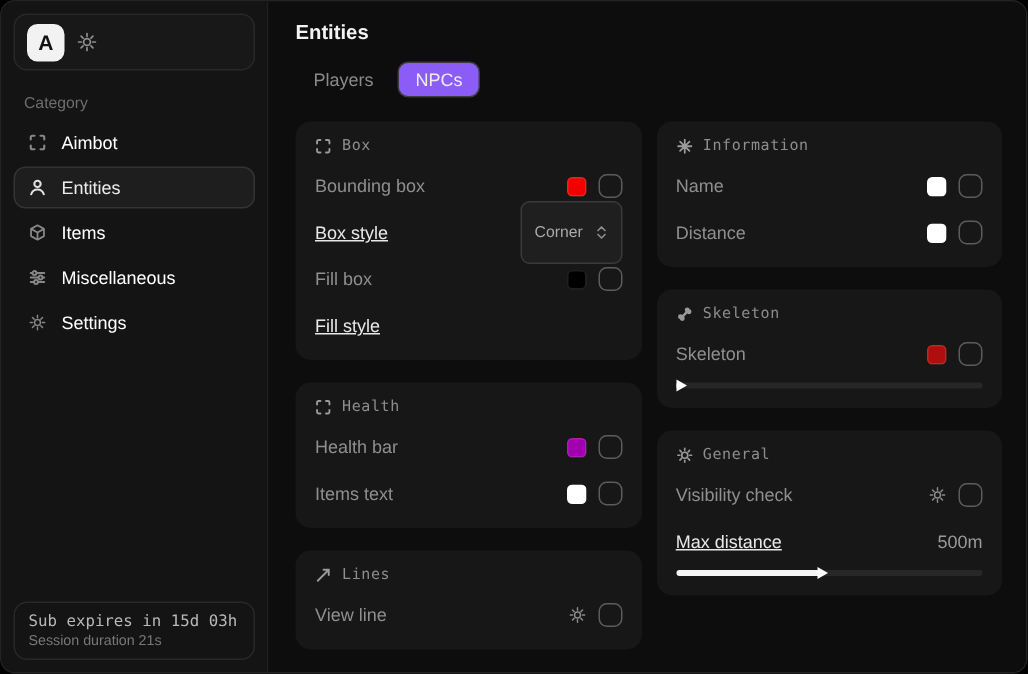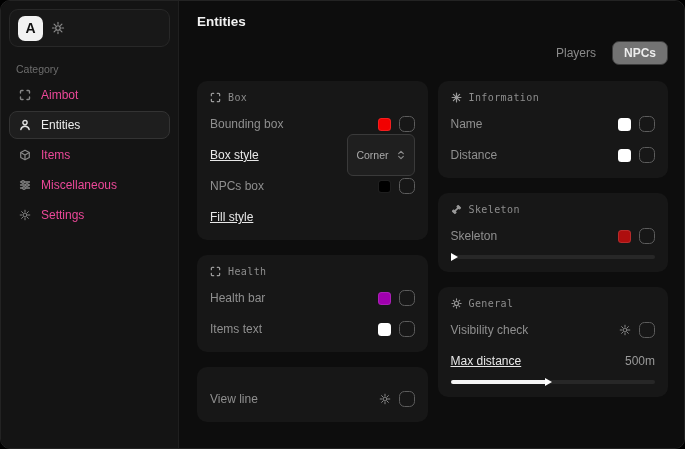--- a/index.html
+++ b/index.html
@@ -26,39 +26,39 @@
     display:flex; align-items:center; justify-content:center; flex-shrink:0;
   }
   .brand-text { flex:1; line-height:1.15; }
   .brand-title { font-size:11.5px; font-weight:bold; color:#f0f0f0; }
   .brand-sub { font-size:10px; color:#8a8a8a; }
   .brand-gear { color:#8f8f8f; display:flex; }
   .category { font-size:10.5px; color:#6d6d6d; margin:16px 0 6px 7px; }
   .nav { display:flex; flex-direction:column; gap:2px; }
   .nav-item {
     display:flex; align-items:center; gap:9px; height:28px;
-    padding:0 8px; border-radius:8px; color:#ec4899; font-size:12px;
+    padding:0 8px; border-radius:8px; color:#ffffff; font-size:12px;
     border:1px solid transparent; cursor:default;
   }
   .nav-item .nicon { display:flex; color:#878787; width:14px; justify-content:center; }
   .nav-item.active { background:#1e1e1e; border-color:#333; color:#ececec; }
   .nav-item.active .nicon { color:#e0e0e0; }
   .side-spacer { flex:1; }
   .side-footer {
     border:1px solid #282828; border-radius:9px; padding:6px 9px;
     display:flex; flex-direction:column; gap:2px;
   }
   .footer-line1 { font-family:"DejaVu Sans Mono", monospace; font-size:10.5px; color:#b9b9b9; white-space:nowrap; }
   .footer-line2 { font-size:9.5px; color:#787878; }
   
   .main { flex:1; padding:13px 16px 0 18px; background:#0d0d0d; }
   .page-title { font-size:13.5px; font-weight:bold; color:#f2f2f2; }
-  .tabs { display:flex; align-items:center; gap:4px; margin-top:12px;justify-content:flex-end; }
+  .tabs { display:flex; align-items:center; gap:4px; margin-top:12px; }
   .tab { font-size:12px; color:#8a8a8a; padding:4px 11px; border-radius:7px; border:1px solid transparent; }
-  .tab.active { background:#737373; border-color:#3c3c3c; color:#ededed;font-weight:bold; }
+  .tab.active { background:#8b5cf6; border-color:#3c3c3c; color:#ededed; }
   .cols { display:grid; grid-template-columns:1fr 1fr; gap:10px; margin-top:16px; align-items:start; }
   .col { display:flex; flex-direction:column; gap:15px; }
   .card { background:#171717; border-radius:10px; padding:11px 13px 13px 13px; }
   .card-header {
     display:flex; align-items:center; gap:7px;
     font-family:"DejaVu Sans Mono", monospace; font-size:10px;
     color:#8d8d8d; letter-spacing:.4px;
   }
   .card-header .hicon { display:flex; color:#9a9a9a; }
   .row { display:flex; align-items:center; justify-content:space-between; margin-top:11px; height:20px; }
@@ -185,20 +185,24 @@
           <svg width="12" height="12" viewBox="0 0 16 16">
               <use href="#i-gear"></use>
             </svg>
         </span>
         <span>Settings</span>
       </div>
     </div>
 
     <div class="side-spacer"></div>
 
+    <div class="side-footer">
+      <div class="footer-line1">Sub expires in 15d 03h</div>
+      <div class="footer-line2">Session duration 21s</div>
+    </div>
   </div>
 
   <div class="main">
     <div class="page-title">Entities</div>
 
     <div class="tabs">
       <div class="tab">Players</div>
       <div class="tab active">NPCs</div>
     </div>
 
@@ -227,21 +231,21 @@
             <span class="select">
               <span>Corner</span>
               <span class="sicon">
                 <svg width="10" height="10" viewBox="0 0 12 12">
                     <use href="#i-unfold"></use>
                   </svg>
               </span>
             </span>
           </div>
           <div class="row">
-            <span class="row-label">NPCs box</span>
+            <span class="row-label">Fill box</span>
             <span class="row-right">
               <span class="swatch" style="background: rgb(0, 0, 0);"></span>
               <span class="checkbox"></span>
             </span>
           </div>
           <div class="row">
             <span class="row-label strong">Fill style</span>
           </div>
         </div>
 
@@ -264,20 +268,28 @@
           <div class="row">
             <span class="row-label">Items text</span>
             <span class="row-right">
               <span class="swatch" style="background: rgb(255, 255, 255);"></span>
               <span class="checkbox"></span>
             </span>
           </div>
         </div>
 
         <div class="card">
+          <div class="card-header">
+            <span class="hicon">
+              <svg width="11" height="11" viewBox="0 0 12 12">
+                  <use href="#i-line"></use>
+                </svg>
+            </span>
+            <span>Lines</span>
+          </div>
           <div class="row">
             <span class="row-label">View line</span>
             <span class="row-right">
               <span class="gearbtn">
                 <svg width="12" height="12" viewBox="0 0 16 16">
                     <use href="#i-gear"></use>
                   </svg>
               </span>
               <span class="checkbox"></span>
             </span>

